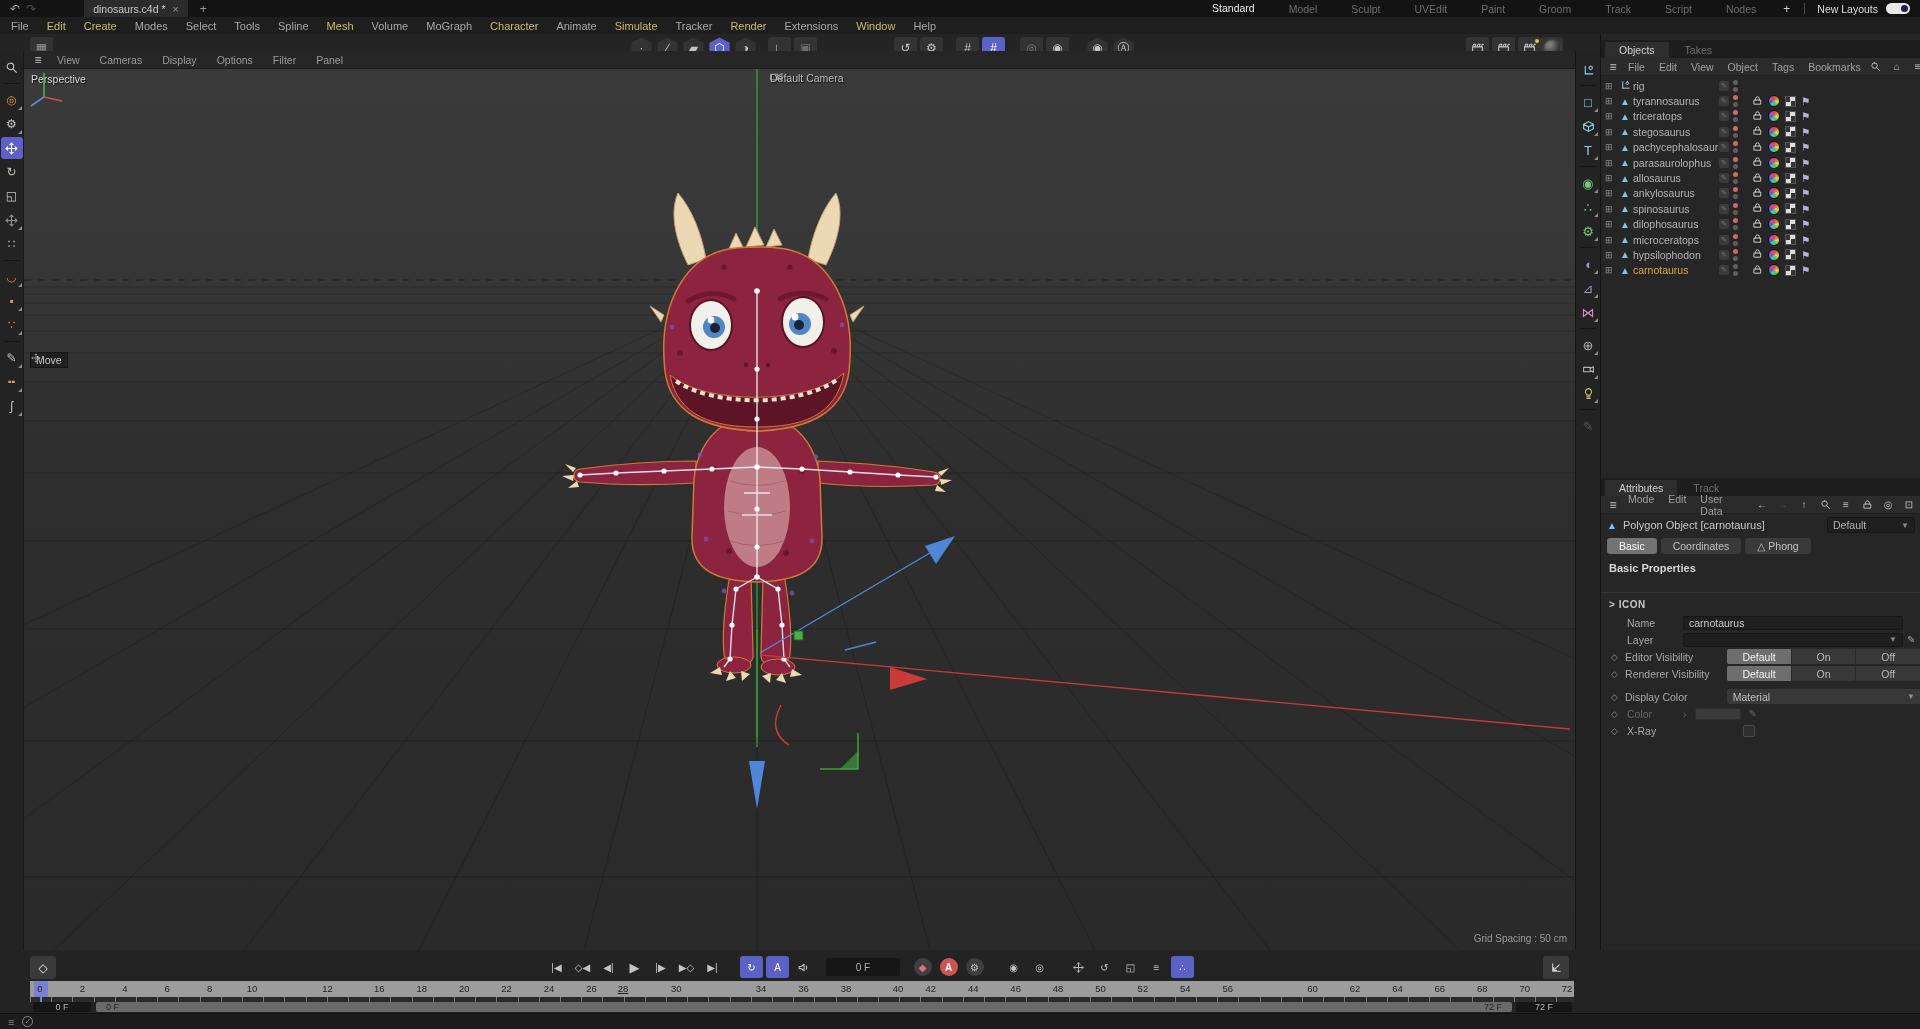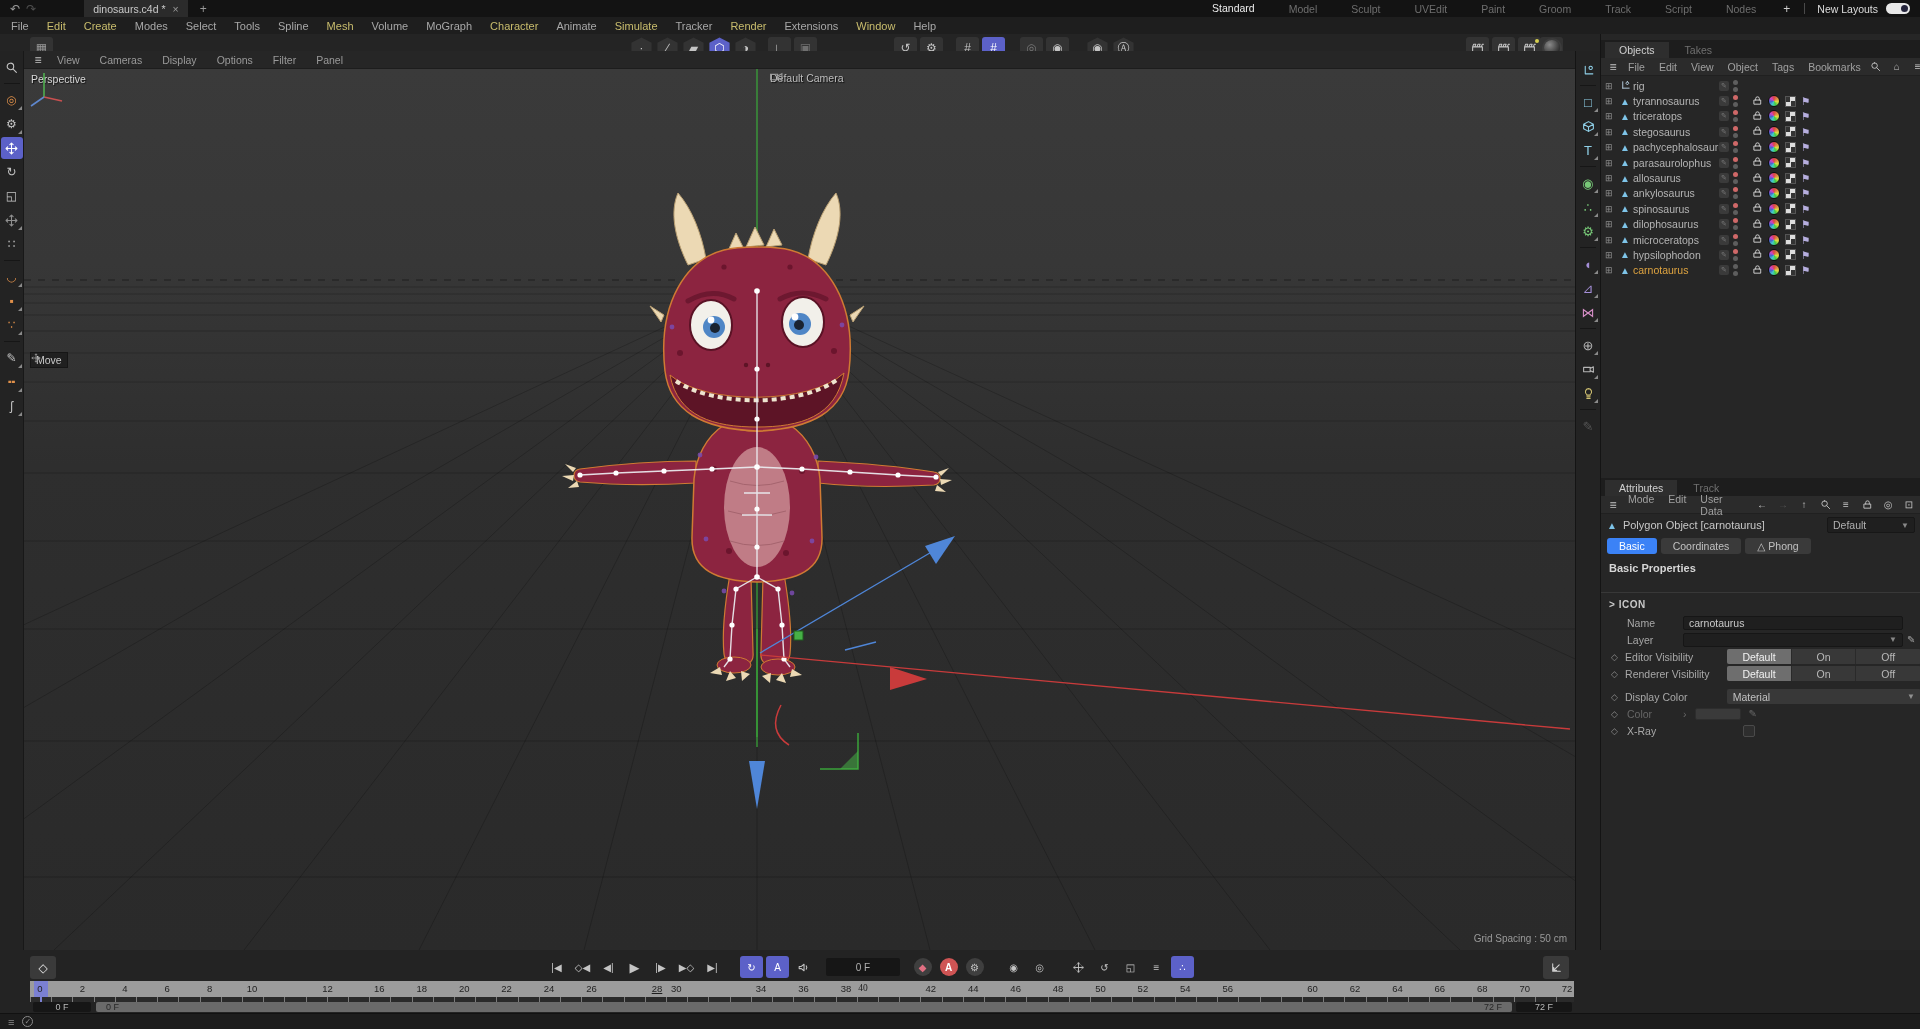--- a/index.html
+++ b/index.html
@@ -79,21 +79,21 @@
 .vdot{width:5px;height:5px;border-radius:50%;background:#5e5e5e}
 .vdot.red{background:#cf6868}
 .tagrow{display:flex;align-items:center;gap:5px}
 
 #attrs{position:absolute;left:0;top:444px;width:320px}
 #attr-objrow{height:22px;display:flex;align-items:center;padding:0 6px;gap:6px;color:#c8c8c8}
 #preset-dd{margin-left:auto;width:88px;height:16px;background:#1f1f1f;border:1px solid #171717;border-radius:2px;display:flex;align-items:center;padding:0 5px;color:#b0b0b0;font-size:10.5px}
 #preset-dd .dda{margin-left:auto;color:#888;font-size:8px}
 #attr-subtabs{display:flex;gap:4px;padding:2px 6px 4px}
 .stab{padding:2px 12px;border-radius:3px;background:#3a3a3a;color:#c0c0c0;font-size:10.5px}
-.stab.active{background:#3b82f6;color:#fff}
+.stab.active{background:#737373;color:#fff}
 #attr-section{padding:4px 8px 18px;color:#d6d6d6;font-weight:bold;font-size:11px;border-bottom:1px solid #383838;margin-bottom:2px}
 #icon-group{padding:4px 8px;color:#c8c8c8;font-weight:bold;font-size:10px;letter-spacing:.5px}
 .arow{display:flex;align-items:center;height:17px;padding-left:10px;font-size:10.5px;color:#a8a8a8}
 .arow .kdiam{width:16px;color:#8a8a8a;font-size:9px}
 .arow .alabel{width:56px}
 .arow .alabel.wide{width:116px}
 .afield{width:220px;height:14px;background:#1f1f1f;border:1px solid #161616;border-radius:2px;color:#c9c9c9;font-size:10.5px;padding:0 5px;font-family:"Liberation Sans",sans-serif}
 .seg3{width:220px;height:15px;display:flex;border-radius:2px;overflow:hidden;background:#383838}
 .seg3 .seg{flex:1;display:flex;align-items:center;justify-content:center;color:#b8b8b8;font-size:10.5px;border-right:1px solid #2a2a2a}
 .seg3 .seg.on{background:#6e6e6e;color:#f2f2f2}
@@ -921,27 +921,27 @@
       <span class="rnum" style="left: 179.68px;">8</span>
       <span class="rnum" style="left: 222.1px;">10</span>
       <span class="rnum" style="left: 264.52px; margin-left: 33px;">12</span>
       <span class="rnum" style="left: 306.94px; margin-top: 40px;">14</span>
       <span class="rnum" style="left: 349.36px;">16</span>
       <span class="rnum" style="left: 391.78px;">18</span>
       <span class="rnum" style="left: 434.2px;">20</span>
       <span class="rnum" style="left: 476.62px;">22</span>
       <span class="rnum" style="left: 519.04px;">24</span>
       <span class="rnum" style="left: 561.46px;">26</span>
-      <span class="rnum" style="left: 627px; text-decoration: underline;">28</span>
+      <span class="rnum" style="left: 593px; text-decoration: underline;">28</span>
       <span class="rnum" style="left: 646.3px;">30</span>
       <span class="rnum" style="left: 688.72px; margin-top: 16px;">32</span>
       <span class="rnum" style="left: 731.14px;">34</span>
       <span class="rnum" style="left: 773.56px;">36</span>
       <span class="rnum" style="left: 815.98px;">38</span>
-      <span class="rnum" style="left: 833px; font-family: Liberation Serif, serif;">40</span>
+      <span class="rnum" style="left: 868px;">40</span>
       <span class="rnum" style="left: 900.82px;">42</span>
       <span class="rnum" style="left: 943.24px;">44</span>
       <span class="rnum" style="left: 985.66px;">46</span>
       <span class="rnum" style="left: 1028.08px;">48</span>
       <span class="rnum" style="left: 1070.5px;">50</span>
       <span class="rnum" style="left: 1112.92px;">52</span>
       <span class="rnum" style="left: 1155.34px;">54</span>
       <span class="rnum" style="left: 1197.76px;">56</span>
       <span class="rnum" style="left: 1260px; margin-top: 36px;">58</span>
       <span class="rnum" style="left: 1282.6px;">60</span>

